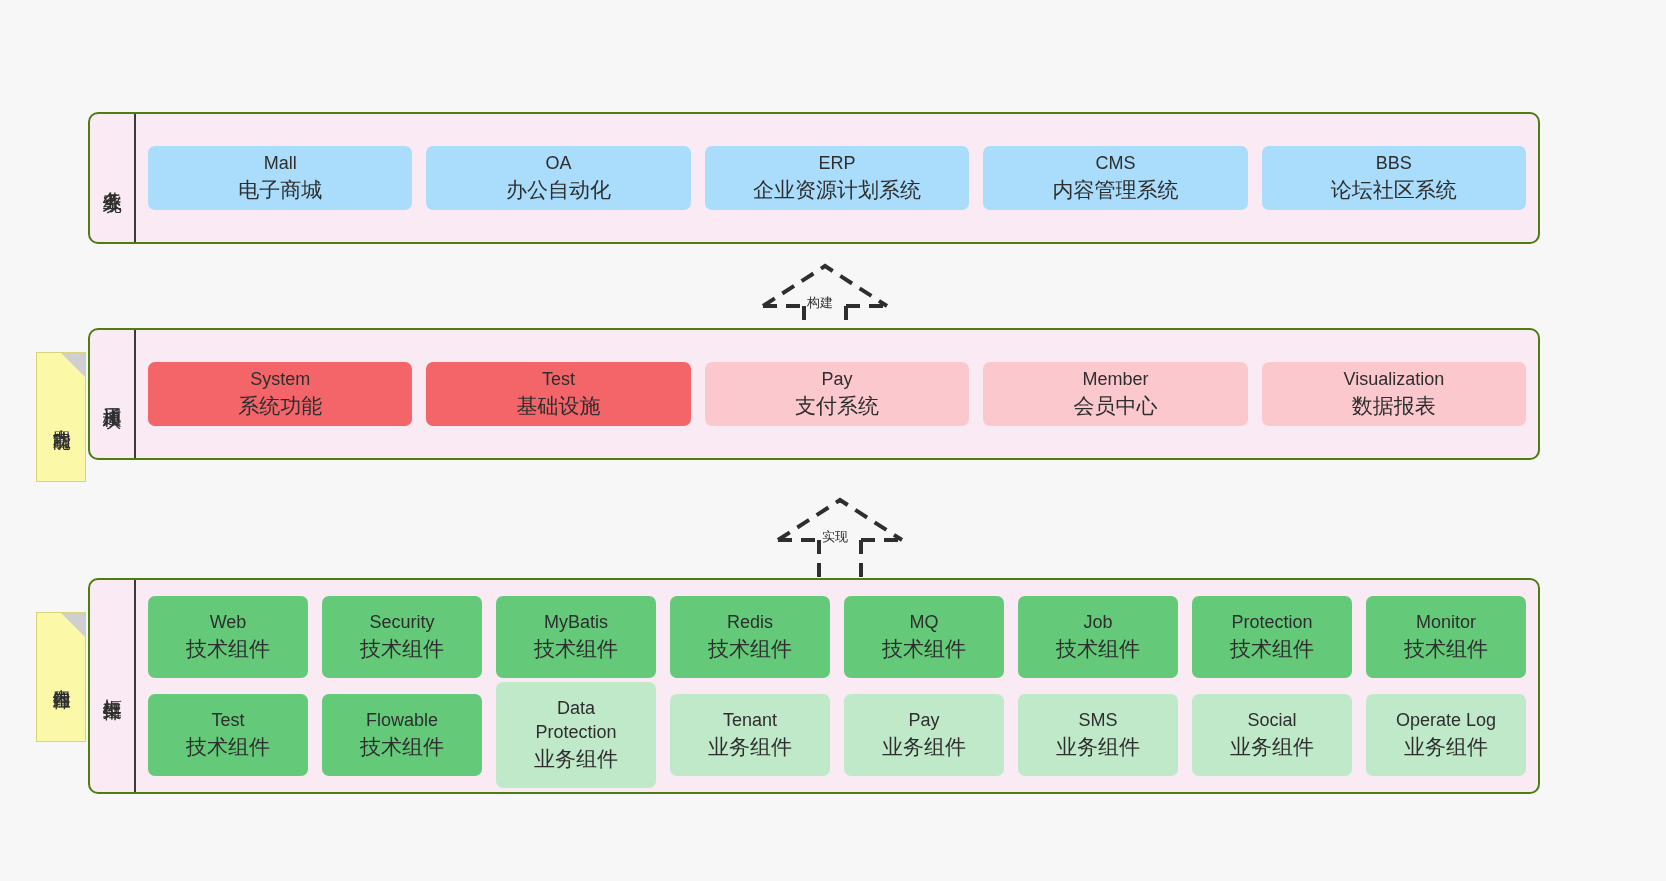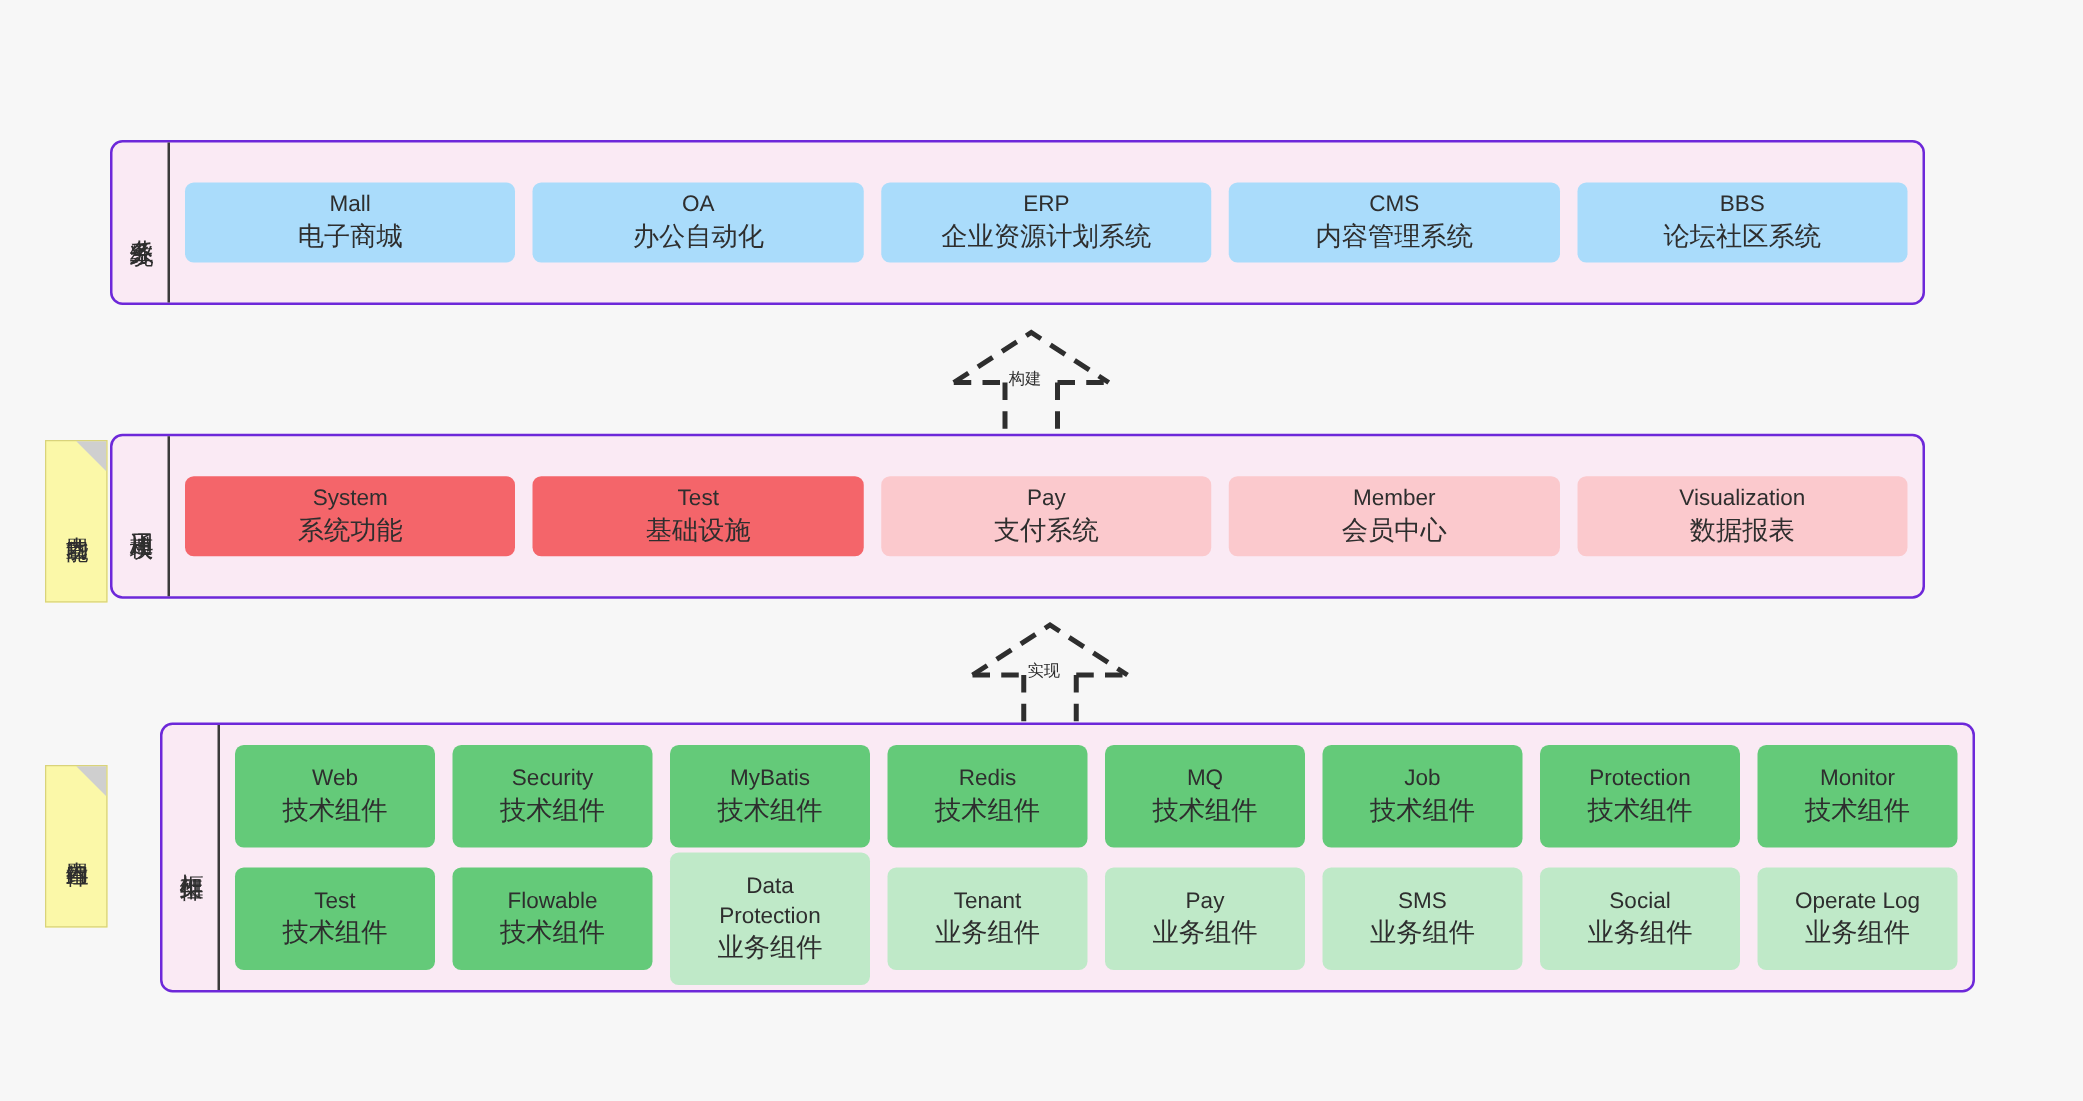--- a/index.html
+++ b/index.html
@@ -22,21 +22,21 @@
     left: 0; top: 0;
     width: 1666px;
     height: 881px;
   }
 
   
   .layer {
     position: absolute;
     box-sizing: border-box;
     background: #faeaf4;
-    border: 2px solid #6d28d9;
+    border: 2px solid #4d7c0f;
     border-radius: 10px;
     display: flex;
     align-items: stretch;
   }
   .layer-title {
     flex: 0 0 auto;
     width: 44px;
     display: flex;
     align-items: center;
     justify-content: center;
@@ -170,21 +170,21 @@
       <path d="M59 48 L59 94 M101 48 L101 94 M59 94 L101 94 M18 48 L59 48 M101 48 L142 48" stroke="#2e2e2e" stroke-width="4" stroke-dasharray="14 9" fill="none"></path>
     </svg>
     <span class="arrow-label" style="left:62px; top:36px;">构建</span>
   </div>
 
   <div class="note" style="left:36px; top:352px; width:50px; height:130px;">
     <span class="fold"></span>
     <span>内置功能</span>
   </div>
 
-  <div class="layer" id="layer-module" style="left:88px; top:347px; width:1452px; height:132px;">
+  <div class="layer" id="layer-module" style="left:88px; top:328px; width:1452px; height:132px;">
     <div class="layer-title">通用模块</div>
     <div class="layer-body">
       <div class="card-row">
         <div class="card c-red">
           <div class="t1">System</div>
           <div class="t2">系统功能</div>
         </div>
         <div class="card c-red">
           <div class="t1">Test</div>
           <div class="t2">基础设施</div>
@@ -211,21 +211,21 @@
       <path d="M59 48 L59 94 M101 48 L101 94 M59 94 L101 94 M18 48 L59 48 M101 48 L142 48" stroke="#2e2e2e" stroke-width="4" stroke-dasharray="14 9" fill="none"></path>
     </svg>
     <span class="arrow-label" style="left:62px; top:36px;">实现</span>
   </div>
 
   <div class="note" style="left:36px; top:612px; width:50px; height:130px;">
     <span class="fold"></span>
     <span>内置组件</span>
   </div>
 
-  <div class="layer" id="layer-framework" style="left:88px; top:578px; width:1452px; height:216px;margin-left:40px;">
+  <div class="layer" id="layer-framework" style="left:88px; top:578px; width:1452px; height:216px;">
     <div class="layer-title">框架组件</div>
     <div class="layer-body">
 
       <div class="card-row" style="height:82px;">
         <div class="card c-green">
           <div class="t1">Web</div>
           <div class="t2">技术组件</div>
         </div>
         <div class="card c-green">
           <div class="t1">Security</div>

